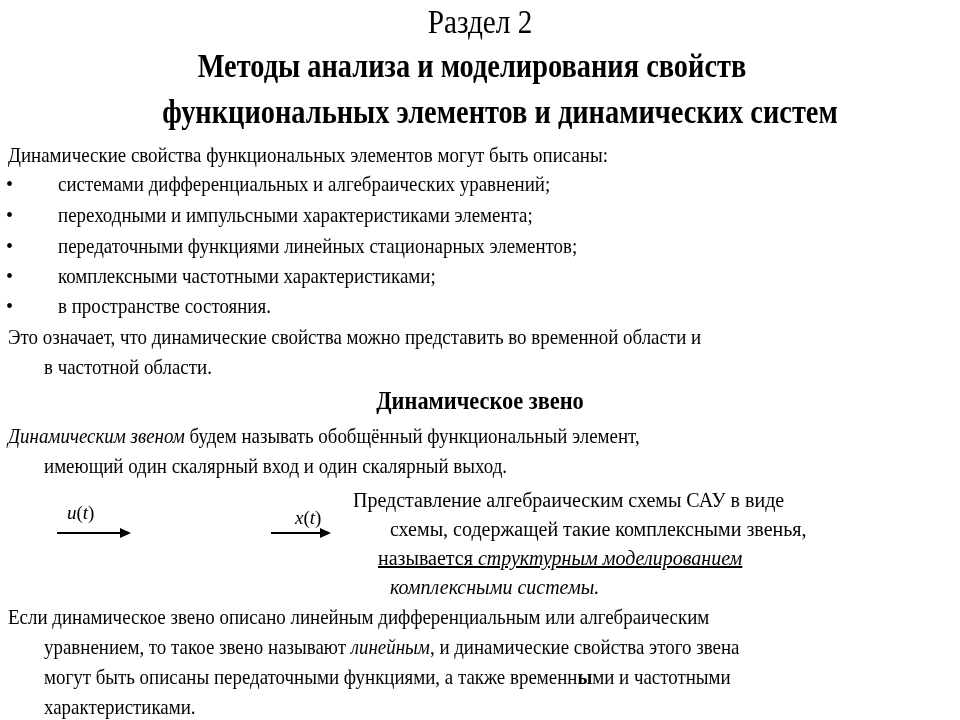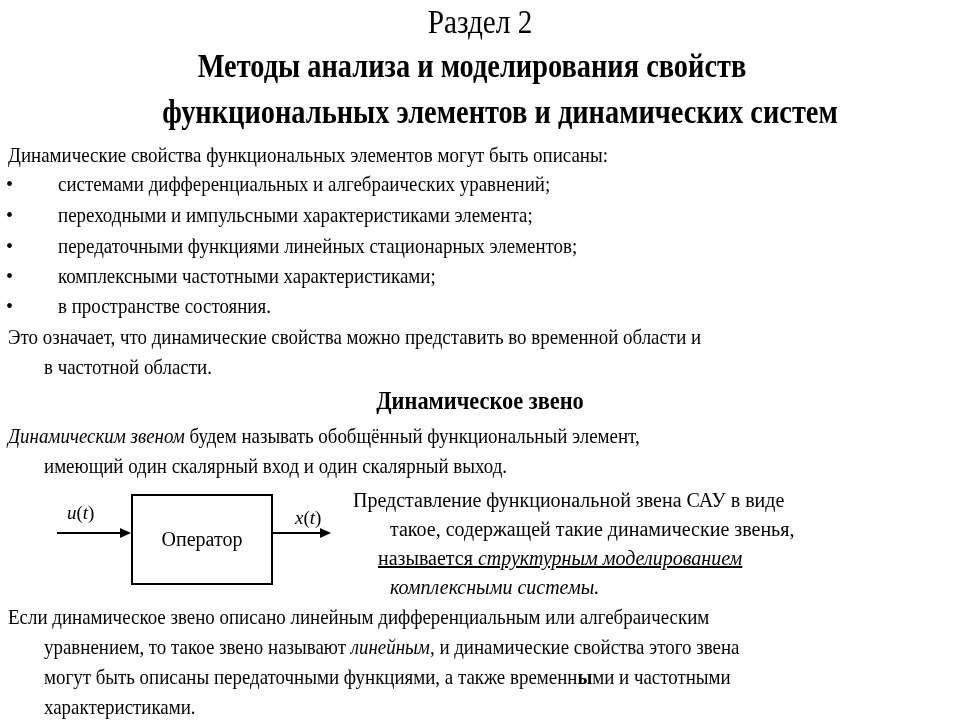--- a/index.html
+++ b/index.html
@@ -103,30 +103,27 @@
   <div class="diagram">
     <svg width="310" height="120" style="position:absolute;left:0;top:0;">
       <line x1="17" y1="53" x2="82" y2="53" stroke="#000" stroke-width="2"></line>
       <polygon points="91,53 80,48 80,58" fill="#000"></polygon>
       <line x1="231" y1="53" x2="282" y2="53" stroke="#000" stroke-width="2"></line>
       <polygon points="291,53 280,48 280,58" fill="#000"></polygon>
     </svg>
     <div class="sig" style="left:27px; top:22px;">
       <span>u</span><span class="up">(</span><span>t</span><span class="up">)</span>
     </div>
-    <div class="op-box">
-      <span>Оператор</span>
-    </div>
     <div class="sig" style="left:255px; top:27px;">
       <span>x</span><span class="up">(</span><span>t</span><span class="up">)</span>
     </div>
   </div>
 
-  <div class="abs right-text" style="left:353px; top:486px;">Представление функциональной звена САУ в виде</div>
-  <div class="abs right-text" style="left:390px; top:515px;">такое, содержащей такие динамические звенья,</div>
+  <div class="abs right-text" style="left:353px; top:486px;">Представление алгебраическим схемы САУ в виде</div>
+  <div class="abs right-text" style="left:390px; top:515px;">схемы, содержащей такие комплексными звенья,</div>
   <div class="abs right-text" style="left:378px; top:544px;text-decoration:underline;">
     <span>называется </span><i>структурным моделированием</i>
   </div>
   <div class="abs right-text" style="left:390px; top:573px;">
     <i>комплексными системы.</i>
   </div>
 
   <div class="abs body-text" style="left:8px; top:602px;">Если динамическое звено описано линейным дифференциальным или алгебраическим</div>
   <div class="abs body-text" style="left:44px; top:632px;">
     <span>уравнением, то такое звено называют </span><i>линейным</i><span>, и динамические свойства этого звена</span>

